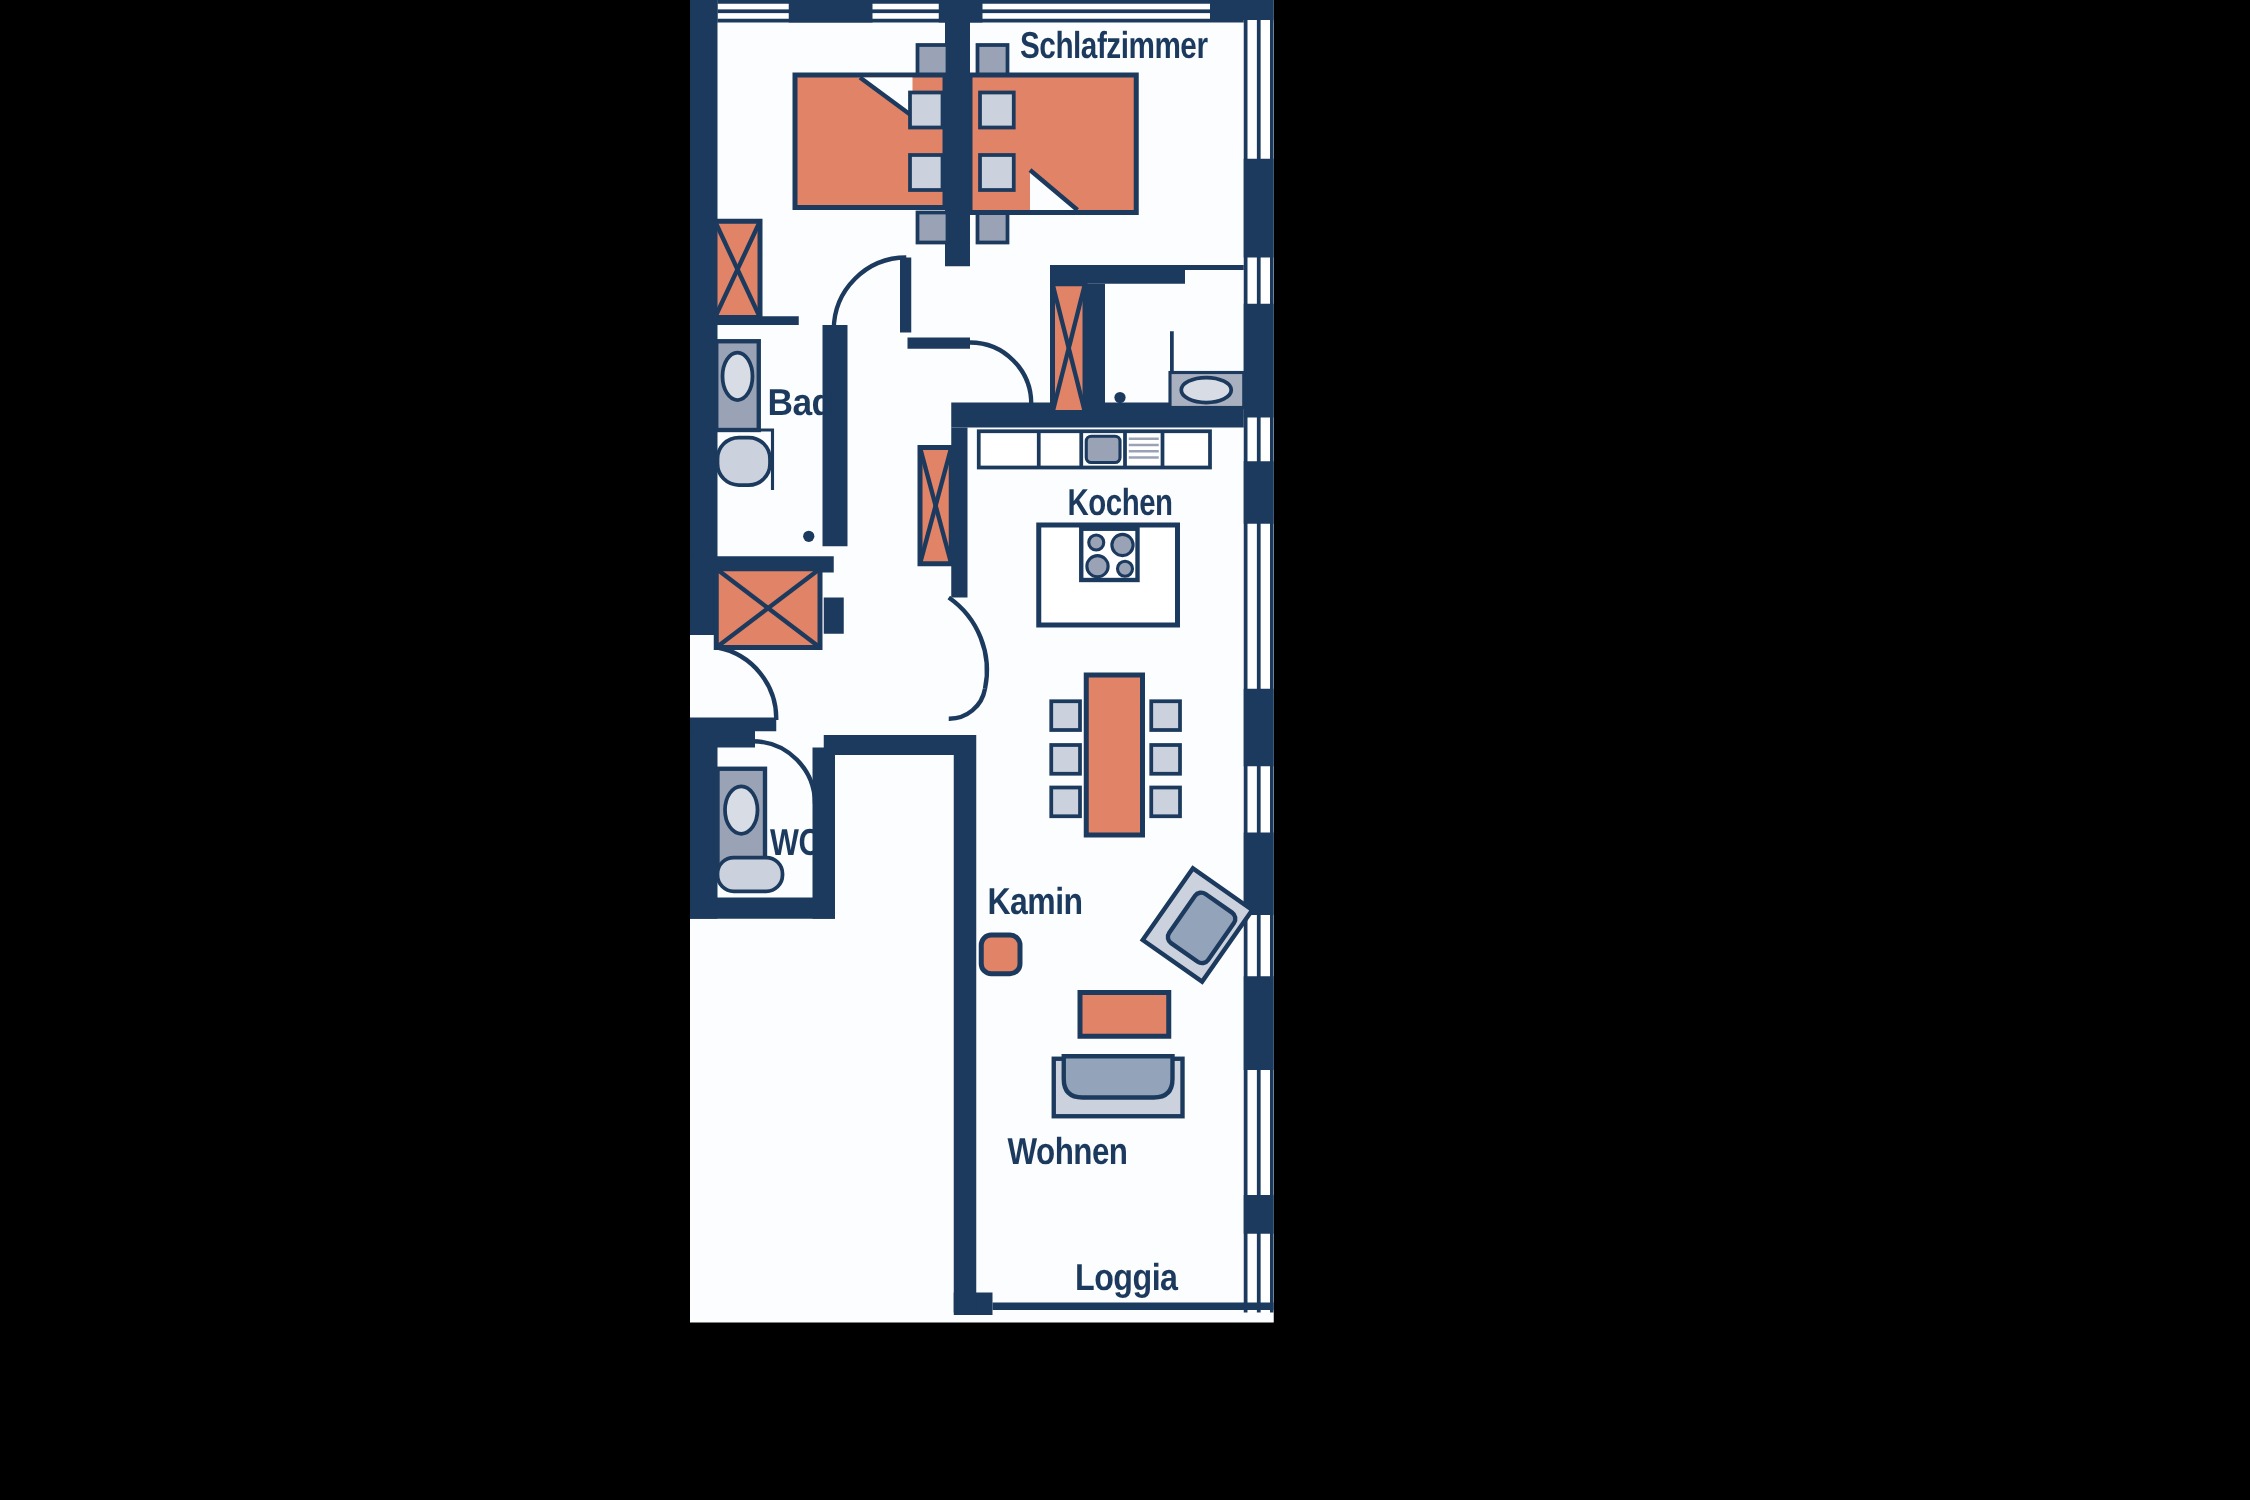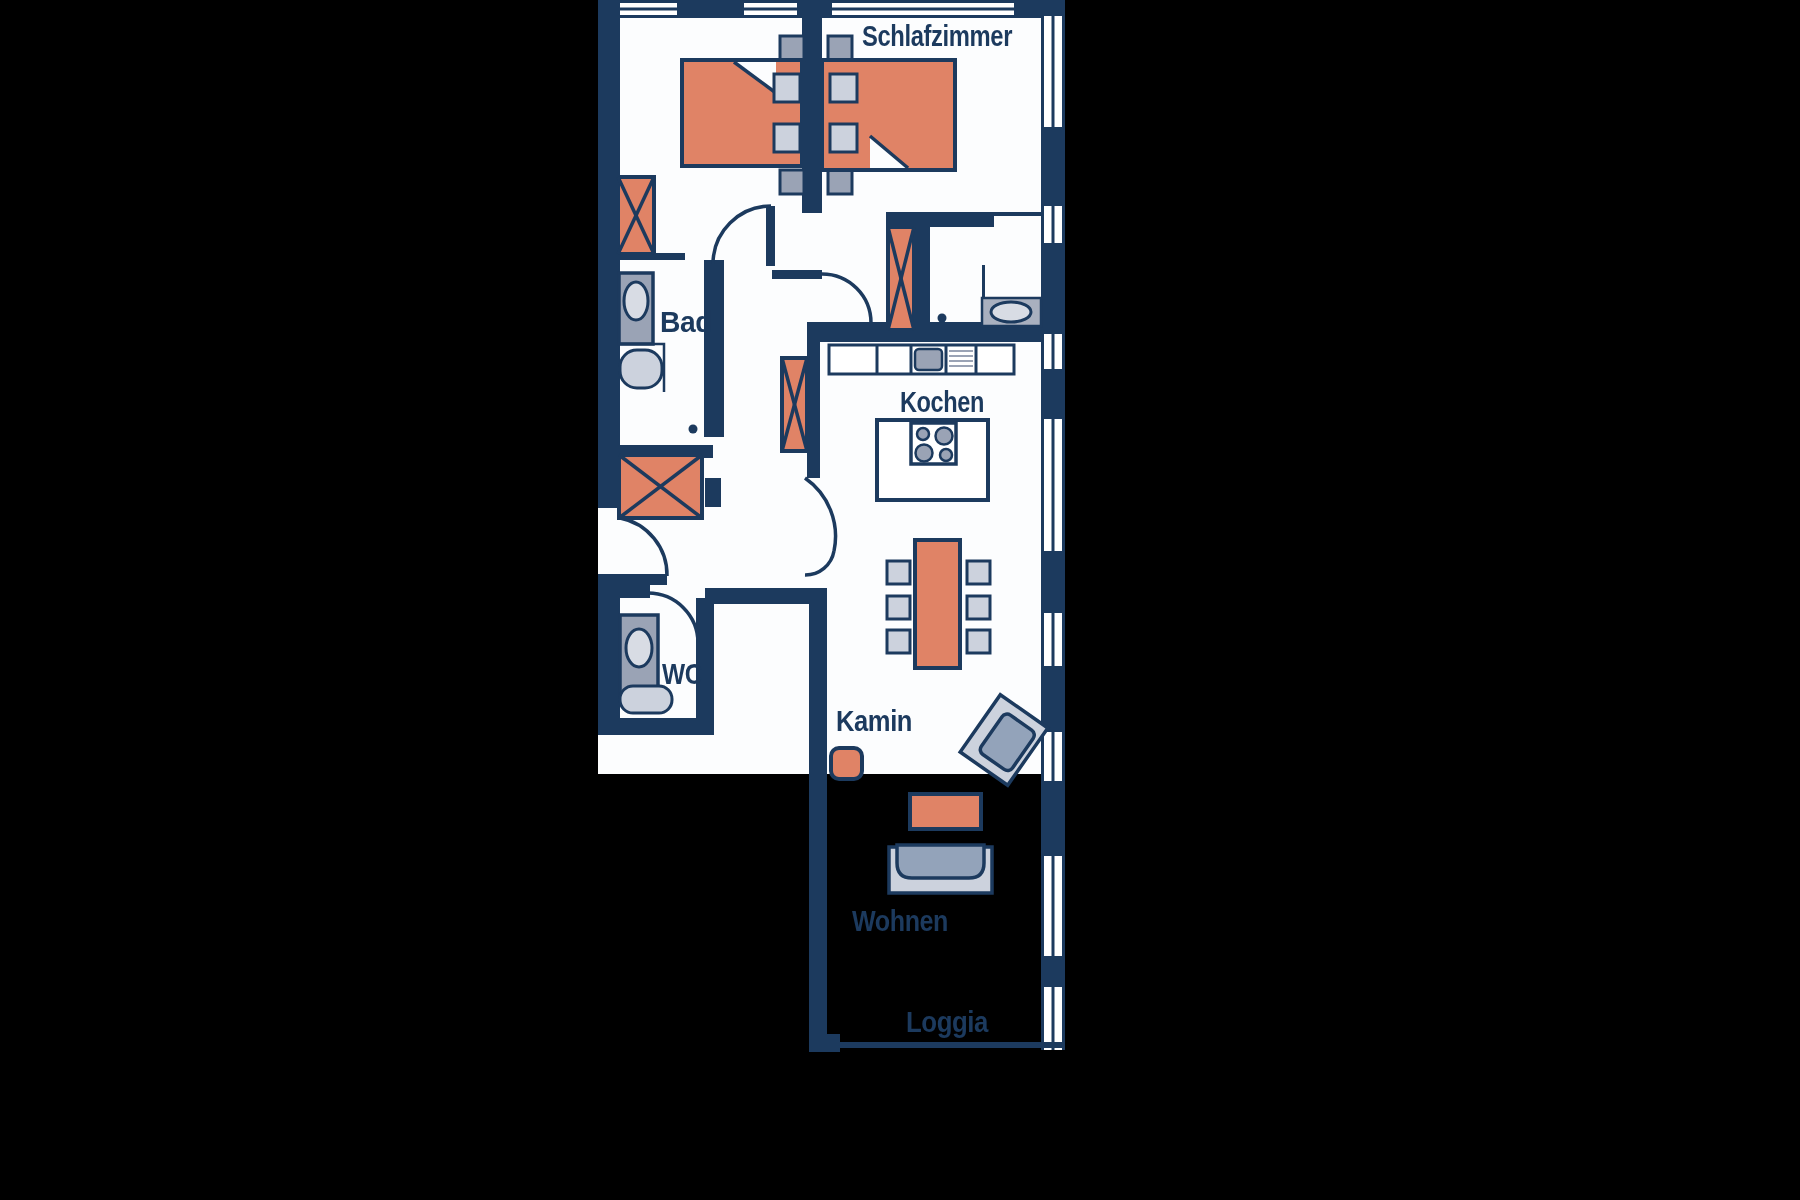--- a/index.html
+++ b/index.html
@@ -9,21 +9,21 @@
     --gray-light:#ccd2dd;
     --gray-pale:#d8dce4;
     --blue-gray:#93a3ba;
     --paper:#fcfdfe;
   }
   html,body{margin:0;padding:0;}
   body{
     width:1800px;height:1200px;background:#000;overflow:hidden;position:relative;
     font-family:"Liberation Sans", sans-serif;
   }
-  #plan-wrap{position:absolute;left:598px;top:0;width:467px;height:774px;background:var(--paper);}
+  #plan-wrap{position:absolute;left:552px;top:0;width:467px;height:1058px;background:var(--paper);}
   svg text{
     font-family:"Liberation Sans", sans-serif;
     font-weight:bold;
     fill:var(--navy);
   }
 </style>
 </head>
 <body>
 
 <div id="plan-wrap">

